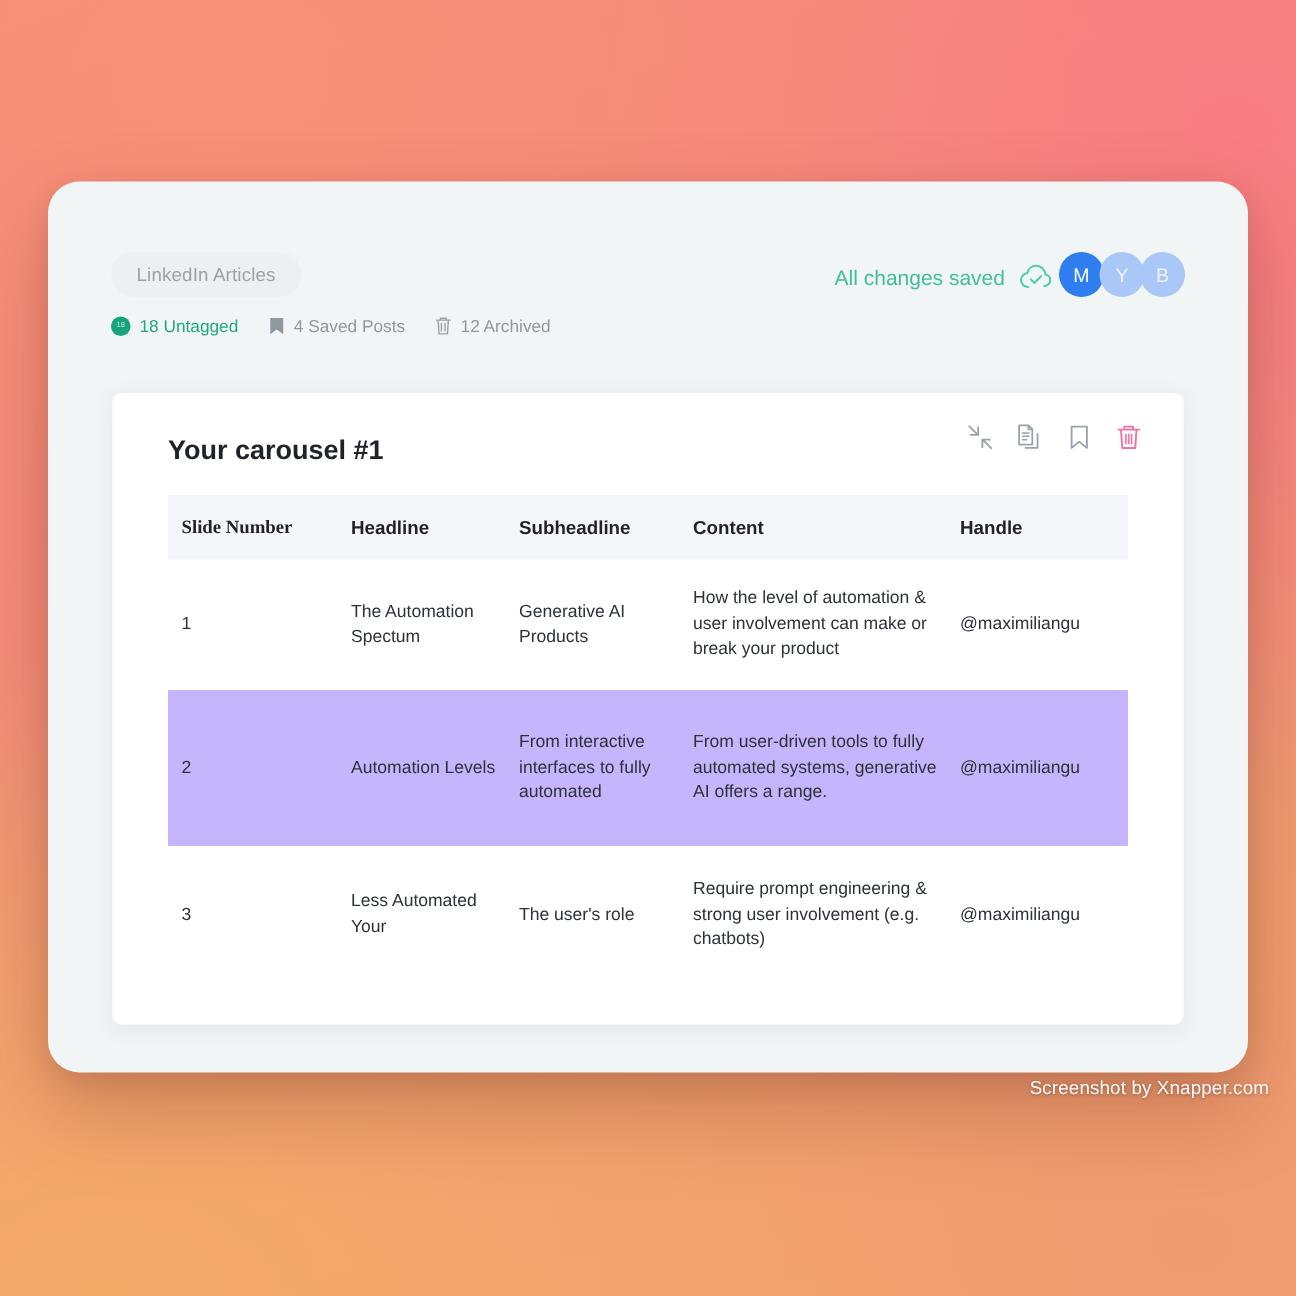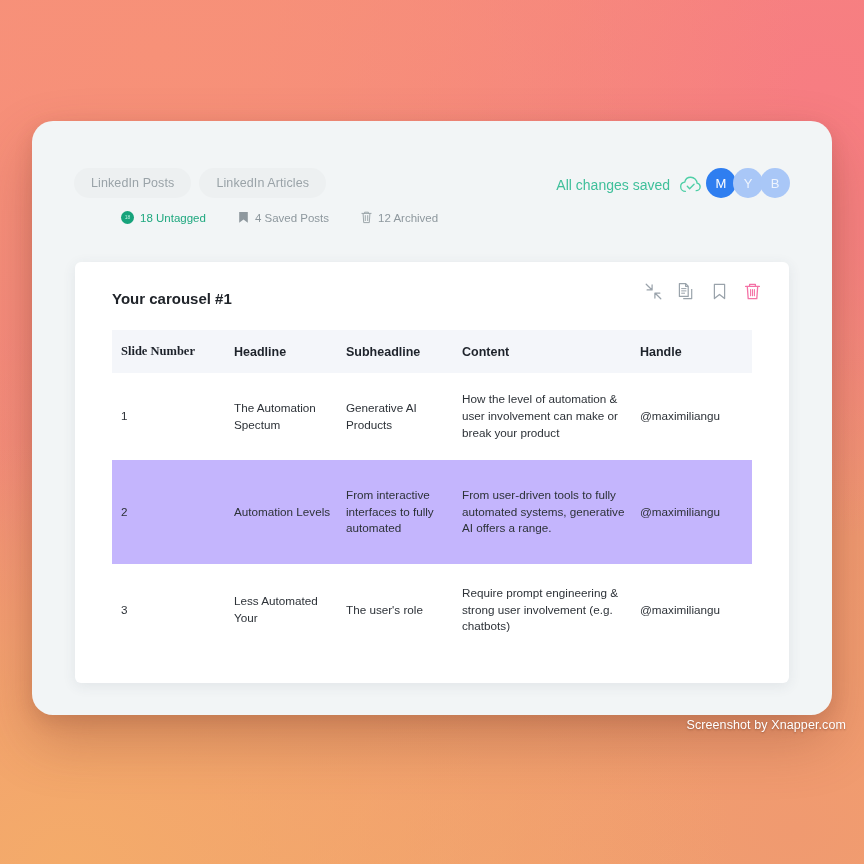--- a/index.html
+++ b/index.html
@@ -95,23 +95,22 @@
   .avatar.a2 { background: #a9c7f7; color:#eef4fe; }
   .avatar.a3 { background: #a9c7f7; color:#eef4fe; }
 
   
   .stats-row {
     position: absolute;
     left: 42px;
     top: 90px;
     display: flex;
     align-items: center;
-    gap: 32px;
+    gap: 20px;
     font-size: 11.5px;
-    margin-left: 47px;
   }
   .stat { display: flex; align-items: center; gap: 6px; white-space: nowrap; cursor: pointer; }
   .stat.untagged { color: #1fa87f; }
   .stat.muted { color: #8e989e; }
   .dot-badge {
     width: 13px; height: 13px; border-radius: 50%;
     background: #17a37b;
     display: flex; align-items: center; justify-content: center;
     font-size: 5px; color: #bdf0e0; line-height: 1;
     flex: none;
@@ -126,21 +125,21 @@
     width: 714px;
     height: 421px;
     background: #ffffff;
     border-radius: 6px;
     box-shadow: 0 3px 14px rgba(60, 70, 90, .09);
     overflow: hidden;
   }
   .card-title {
     position: absolute;
     left: 37px; top: 28px;
-    font-size: 15px;
+    font-size: 18px;
     font-weight: bold;
     color: #20242a;
   }
   .card-actions {
     position: absolute;
     right: 27px; top: 20px;
     display: flex; align-items: center; gap: 14px;
   }
   .act { width: 19px; height: 19px; display: block; cursor: pointer; }
 
@@ -193,21 +192,20 @@
     letter-spacing: .1px;
     white-space: nowrap;
   }
 </style>
 </head>
 <body>
 
 <div class="app-window">
 
   <div class="tabs-row">
-    <div class="tab">LinkedIn Posts</div>
     <div class="tab">LinkedIn Articles</div>
   </div>
 
   <div class="save-status">
     <span>All changes saved</span>
     <svg class="cloud-check" viewBox="0 0 26 21" fill="none">
       <path d="M7.3 18.2c-3 0-5.4-2.3-5.4-5.2 0-2.6 2-4.8 4.6-5.1C7.2 4.6 10 2.3 13.3 2.3c3.8 0 6.9 2.9 7.1 6.6 2 .4 3.5 2.1 3.5 4.2 0 2.4-2 4.4-4.5 4.4" stroke="#4ecfa6" stroke-width="1.5" stroke-linecap="round"></path>
       <path d="M9.4 12.6l2.6 2.6 5-5" stroke="#4ecfa6" stroke-width="1.6" stroke-linecap="round" stroke-linejoin="round"></path>
     </svg>
   </div>

